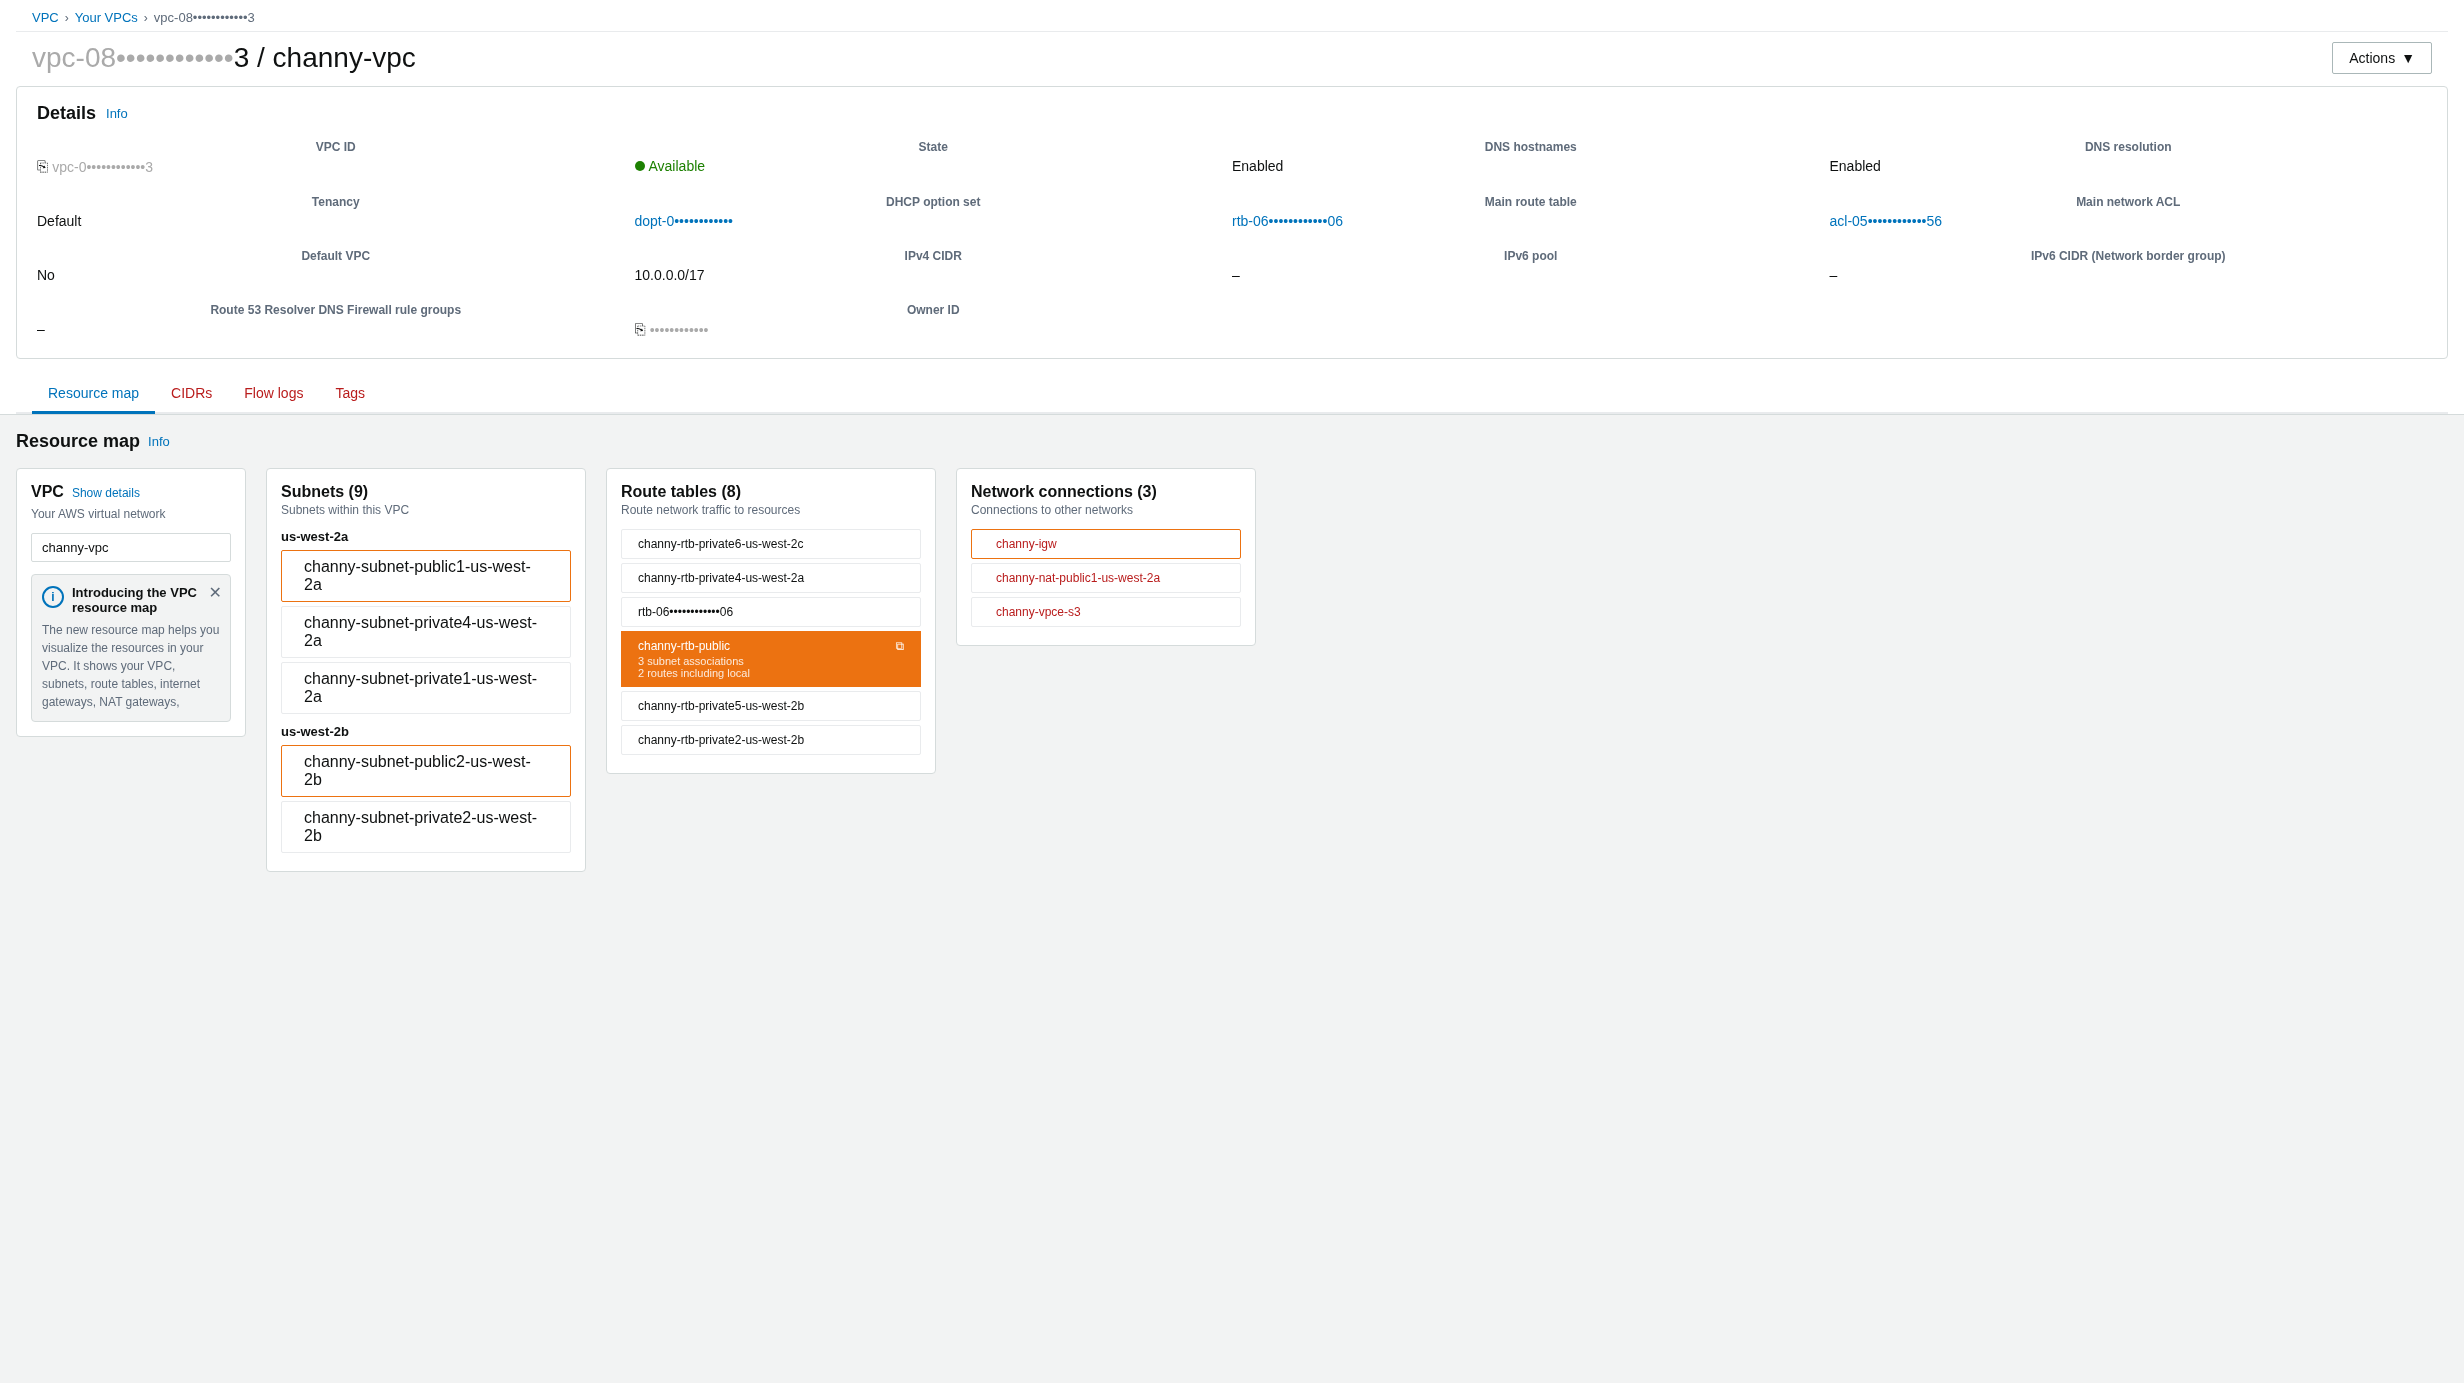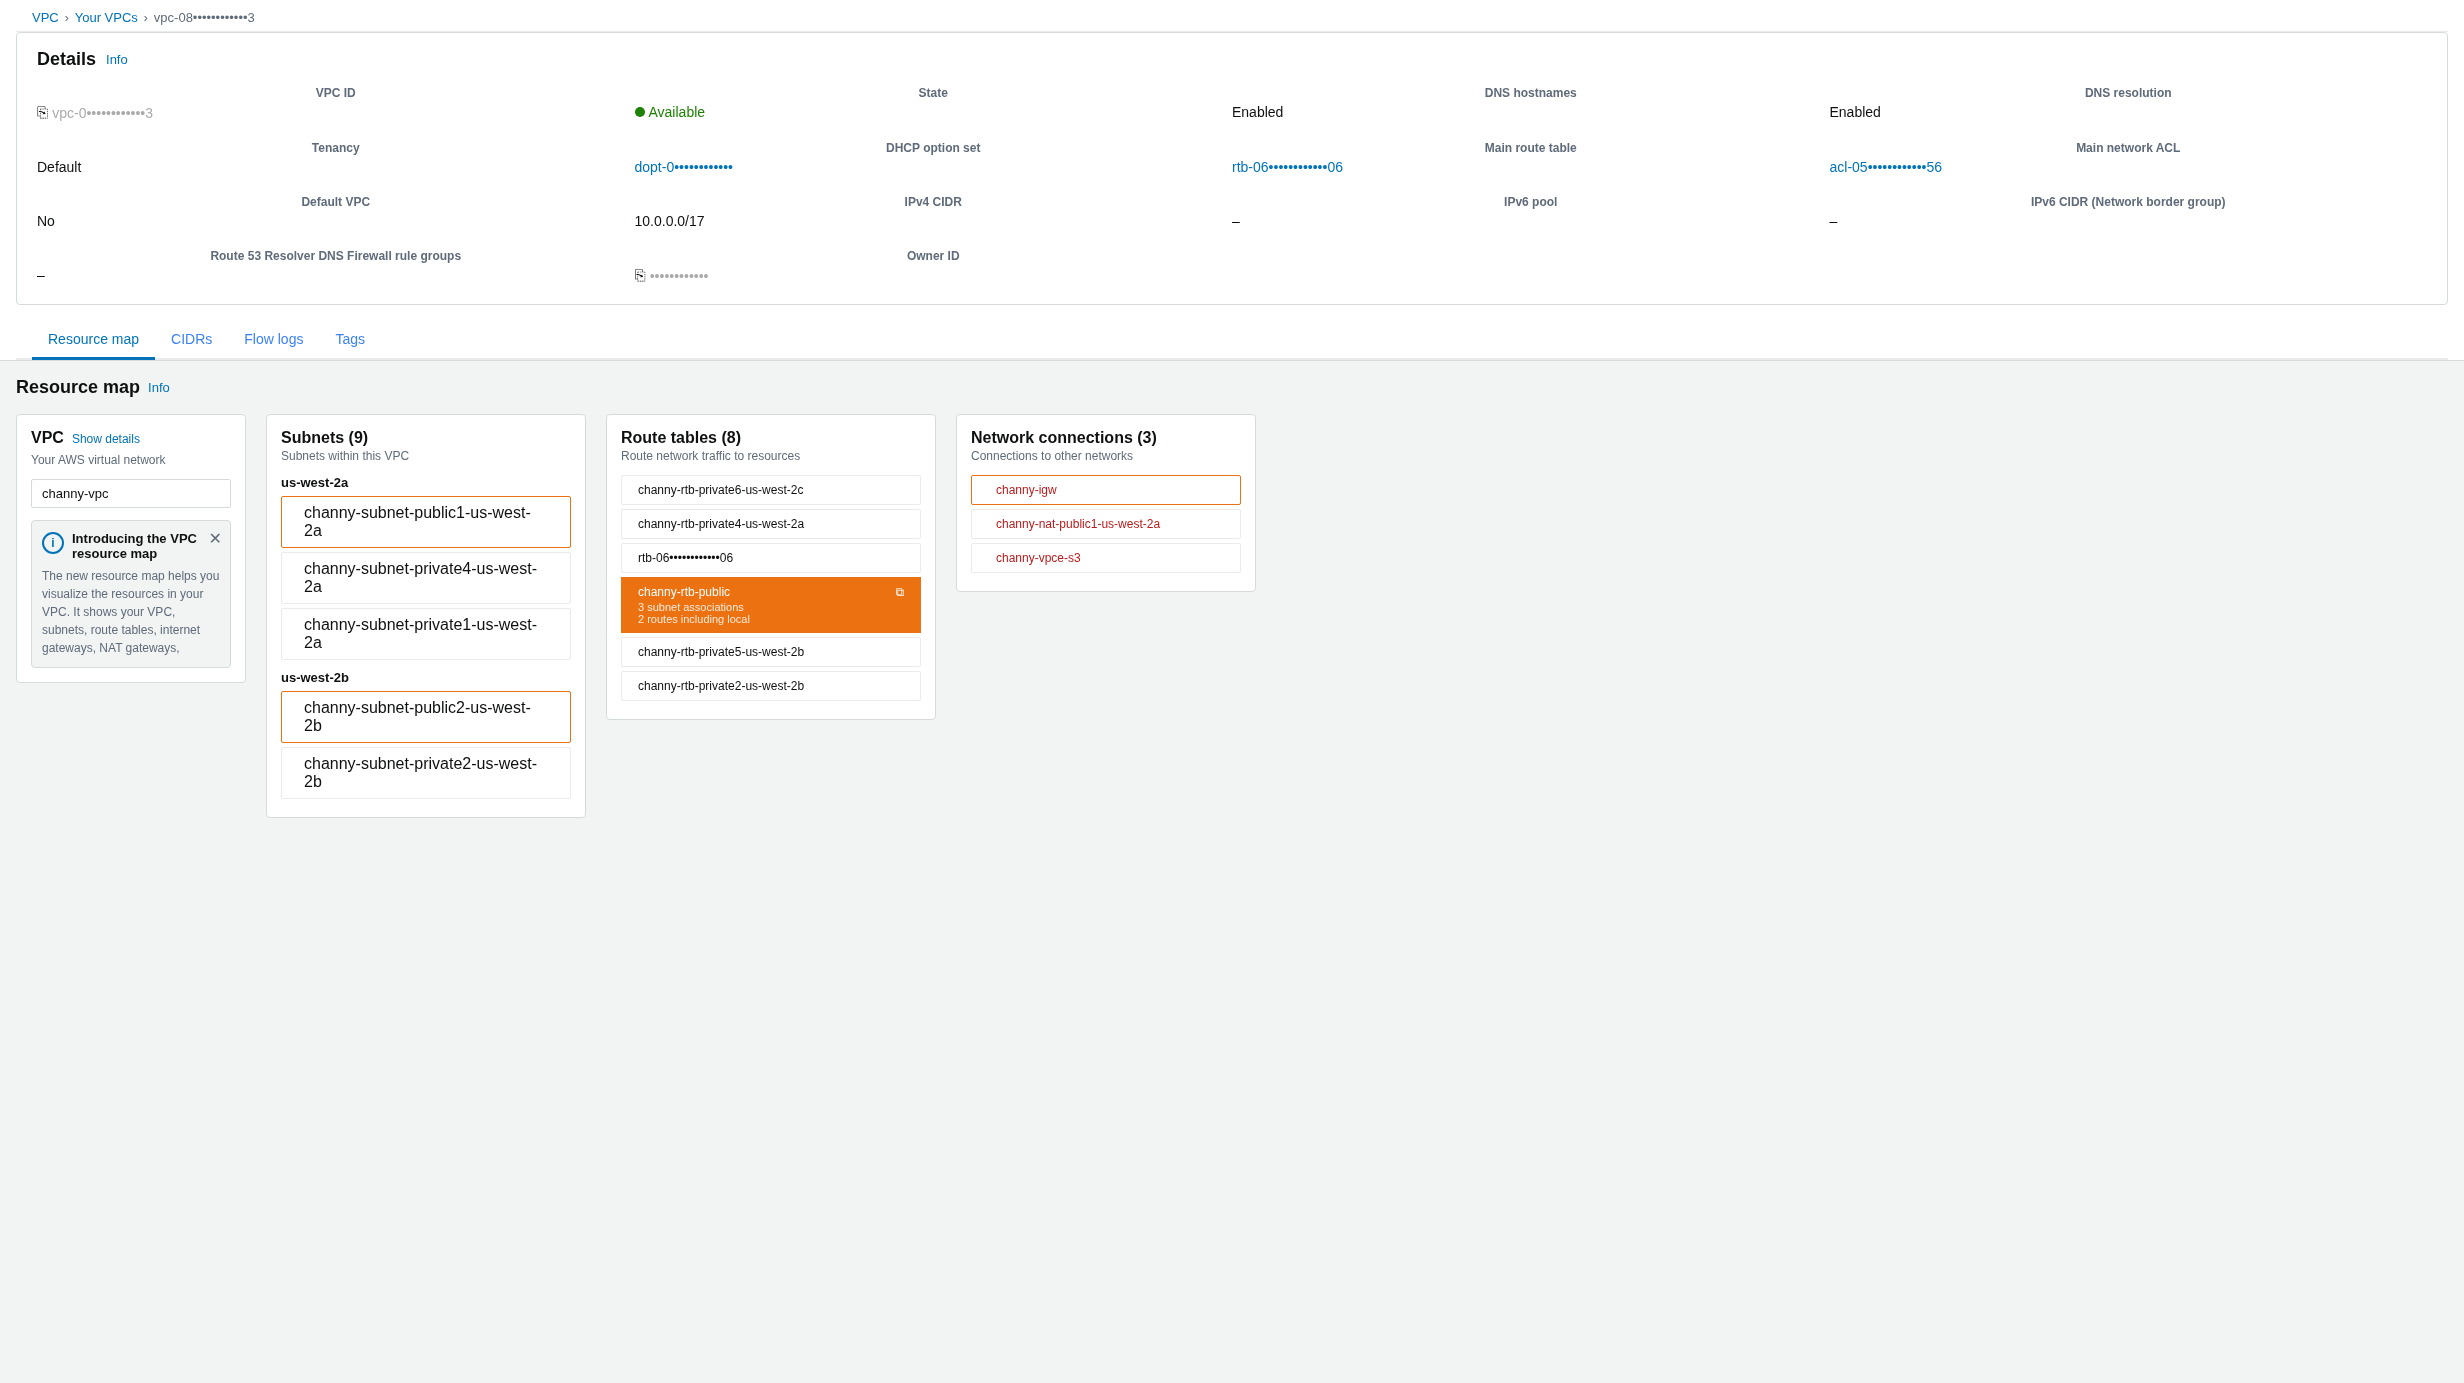--- a/index.html
+++ b/index.html
@@ -28,21 +28,21 @@
     .detail-item {}
     .detail-label { font-size: 12px; color: #5f6b7a; margin-bottom: 4px; font-weight: 700; }
     .detail-value { font-size: 14px; color: #0f1111; display: flex; align-items: center; gap: 4px; }
     .detail-value a { color: #0073bb; text-decoration: none; }
     .detail-value .blurred { color: #aaa; }
     .status-available { color: #1d8102; display: flex; align-items: center; gap: 4px; font-weight: 500; }
     .status-dot { width: 10px; height: 10px; border-radius: 50%; background: #1d8102; display: inline-block; }
 
     
     .tabs-bar { background: #fff; border-bottom: 2px solid #e9ebed; padding: 0 16px; display: flex; gap: 0; margin-top: 16px; }
-    .tab { padding: 10px 16px; cursor: pointer; font-size: 14px; color: #3b82f6; border-bottom: 3px solid transparent; margin-bottom: -2px; }
+    .tab { padding: 10px 16px; cursor: pointer; font-size: 14px; color: #b91c1c; border-bottom: 3px solid transparent; margin-bottom: -2px; }
     .tab.active { color: #0073bb; border-bottom-color: #0073bb; font-weight: 500; }
 
     
     .resource-map-section { padding: 16px; }
     .section-header { display: flex; align-items: center; gap: 8px; margin-bottom: 16px; }
     .section-header h2 { font-size: 18px; font-weight: 700; }
     .section-header a { color: #0073bb; font-size: 13px; text-decoration: none; }
 
     
     .resource-map-grid { display: grid; grid-template-columns: 230px 320px 330px 300px; gap: 20px; align-items: start; }
@@ -90,20 +90,29 @@
   <div class="top-section">
 
     <div class="breadcrumb">
       <a href="#">VPC</a>
       <span class="sep">›</span>
       <a href="#">Your VPCs</a>
       <span class="sep">›</span>
       <span class="current">vpc-08••••••••••••3</span>
     </div>
 
+    <div class="page-header">
+      <h1 class="page-title">
+        <span class="blurred">vpc-08••••••••••••</span><span>3</span><span> / </span><span>channy-vpc</span>
+      </h1>
+      <button class="actions-btn">
+        <span>Actions</span>
+        <span>▼</span>
+      </button>
+    </div>
 
     <div class="details-card">
       <div class="details-card-header">
         <h2>Details</h2>
         <a href="#">Info</a>
       </div>
 
       <div class="details-grid">
 
         <div class="detail-item">

